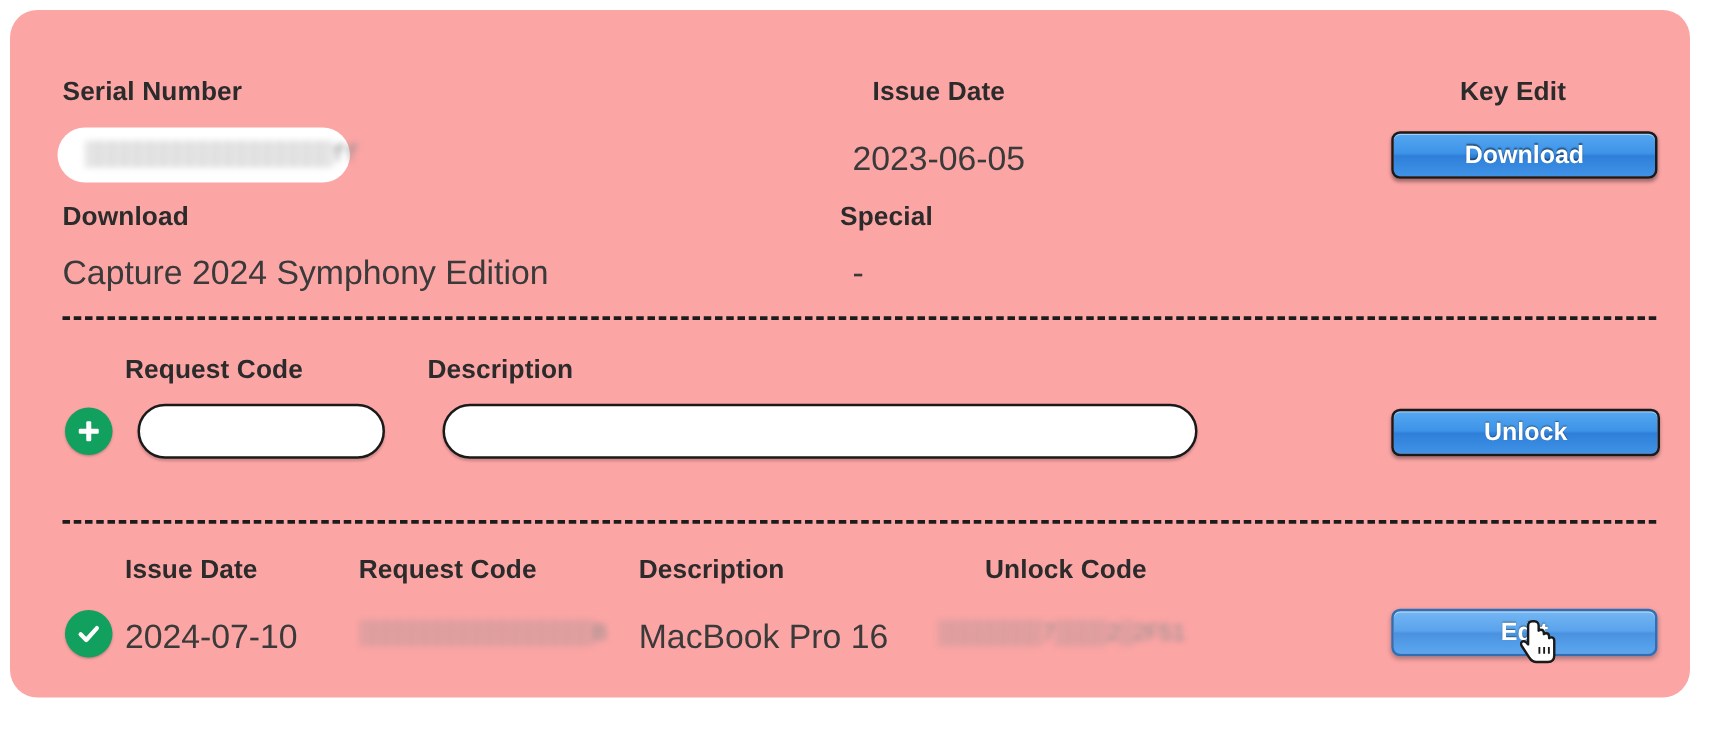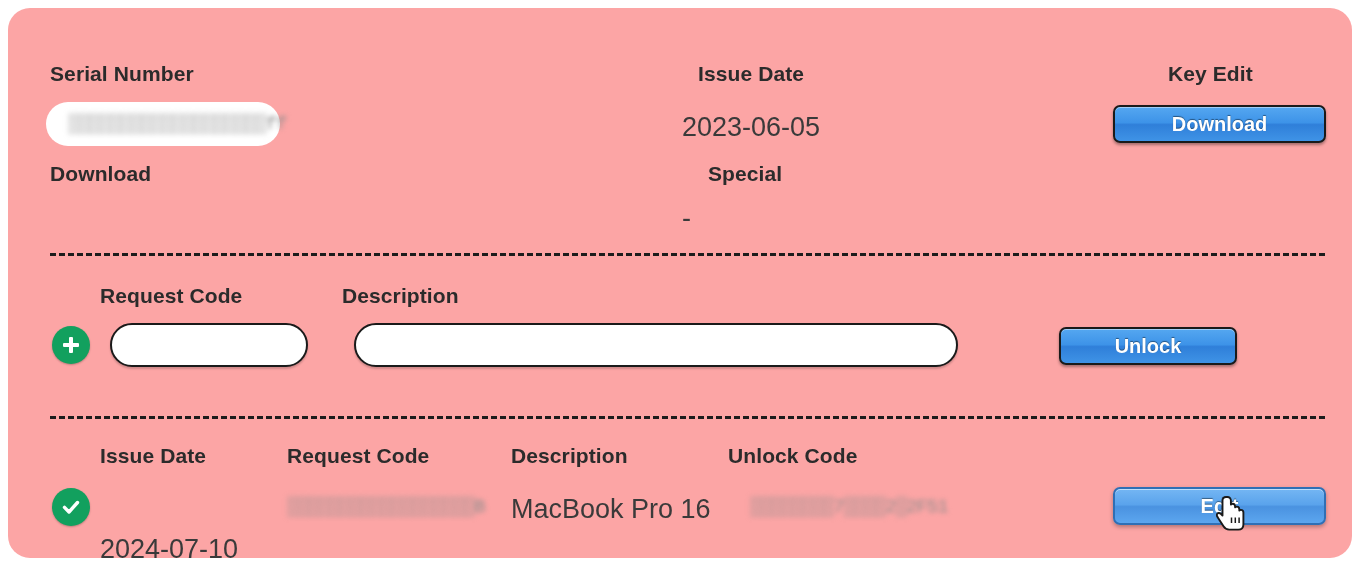--- a/index.html
+++ b/index.html
@@ -95,21 +95,21 @@
     cursor: pointer;
     user-select: none;
   }
   .btn-blue.hovered {
     background: linear-gradient(to bottom, #74b6f3 0%, #5aa3ec 46%, #4a92e0 52%, #5ca6ef 100%);
     border: 2px solid #2f6fb5;
     box-shadow: 0 2px 4px rgba(0,0,0,0.30), inset 0 1px 0 rgba(255,255,255,0.55);
   }
 
   #download-button { left: 1105px; top: 97px;  width: 213px; }
-  #unlock-button   { left: 1051px; top: 319px; width: 178px; }
+  #unlock-button   { left: 1105px; top: 319px; width: 215px; }
   #edit-button     { left: 1105px; top: 479px; width: 213px; }
 
   
   .divider {
     position: absolute;
     left: 42px;
     width: 1275px;
     height: 0;
     border-top: 3px dashed #1c1c1c;
   }
@@ -173,22 +173,23 @@
     <div class="serial-pill">
       <span class="redacted">▒▒▒▒▒▒▒▒▒▒▒▒▒▒▒▒▒▒▒ff</span>
     </div>
 
     <div class="field-value" style="left:674px; top:104px;">2023-06-05</div>
 
     <div class="btn-blue" id="download-button">Download</div>
 
     <div class="field-label" style="left:42px; top:154px;">Download</div>
 
-    <div class="field-label" style="left:700px; top:154px;">Special</div>
-
+    <div class="field-label" style="left:664px; top:154px;">Special</div>
+
+    <div class="field-value" style="left:42px; top:195px;">Capture 2024 Symphony Edition</div>
 
     <div class="field-value" style="left:674px; top:195px;">-</div>
 
     <div class="divider" id="divider-top"></div>
 
     <div class="field-label" style="left:92px; top:276px;">Request Code</div>
 
     <div class="field-label" style="left:334px; top:276px;">Description</div>
 
     <div class="circle-icon" id="add-row-button">
@@ -205,30 +206,30 @@
     <div class="btn-blue" id="unlock-button">Unlock</div>
 
     <div class="divider" id="divider-bottom"></div>
 
     <div class="field-label" style="left:92px; top:436px;">Issue Date</div>
 
     <div class="field-label" style="left:279px; top:436px;">Request Code</div>
 
     <div class="field-label" style="left:503px; top:436px;">Description</div>
 
-    <div class="field-label" style="left:720px; top:436px;">Unlock Code</div>
+    <div class="field-label" style="left:780px; top:436px;">Unlock Code</div>
 
     <div>
       <div class="circle-icon" id="unlocked-status-icon">
         <svg width="24" height="24" viewBox="0 0 24 24">
           <path d="M5.5 12.4 L10 17 L18.5 7.5" stroke="#ffffff" stroke-width="3.4" fill="none" stroke-linecap="round" stroke-linejoin="round"></path>
         </svg>
       </div>
 
-      <div class="field-value" style="left:92px; top:486px;margin-top:40px;">2024-07-10</div>
+      <div class="field-value" style="left:92px; top:486px;">2024-07-10</div>
 
       <div class="redacted" style="left:279px; top:488px;">▒▒▒▒▒▒▒▒▒▒▒▒▒▒▒▒▒▒B</div>
 
       <div class="field-value" style="left:503px; top:486px;">MacBook Pro 16</div>
 
       <div class="redacted" style="left:742px; top:488px;">▒▒▒▒▒▒▒▒7▒▒▒▒2▒2F51</div>
 
       <div class="btn-blue hovered" id="edit-button">Edit</div>
     </div>
 

